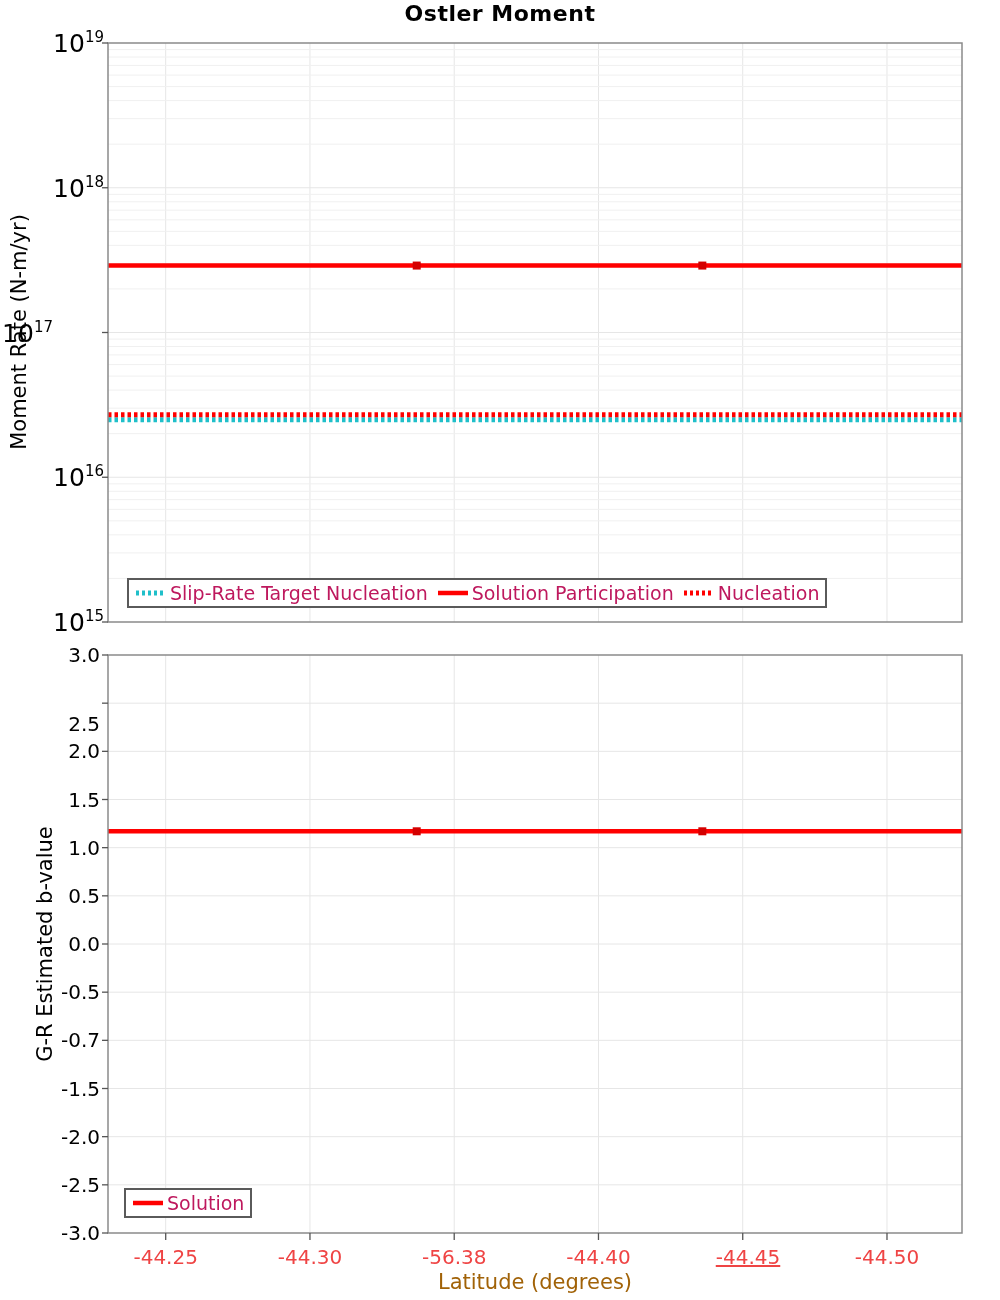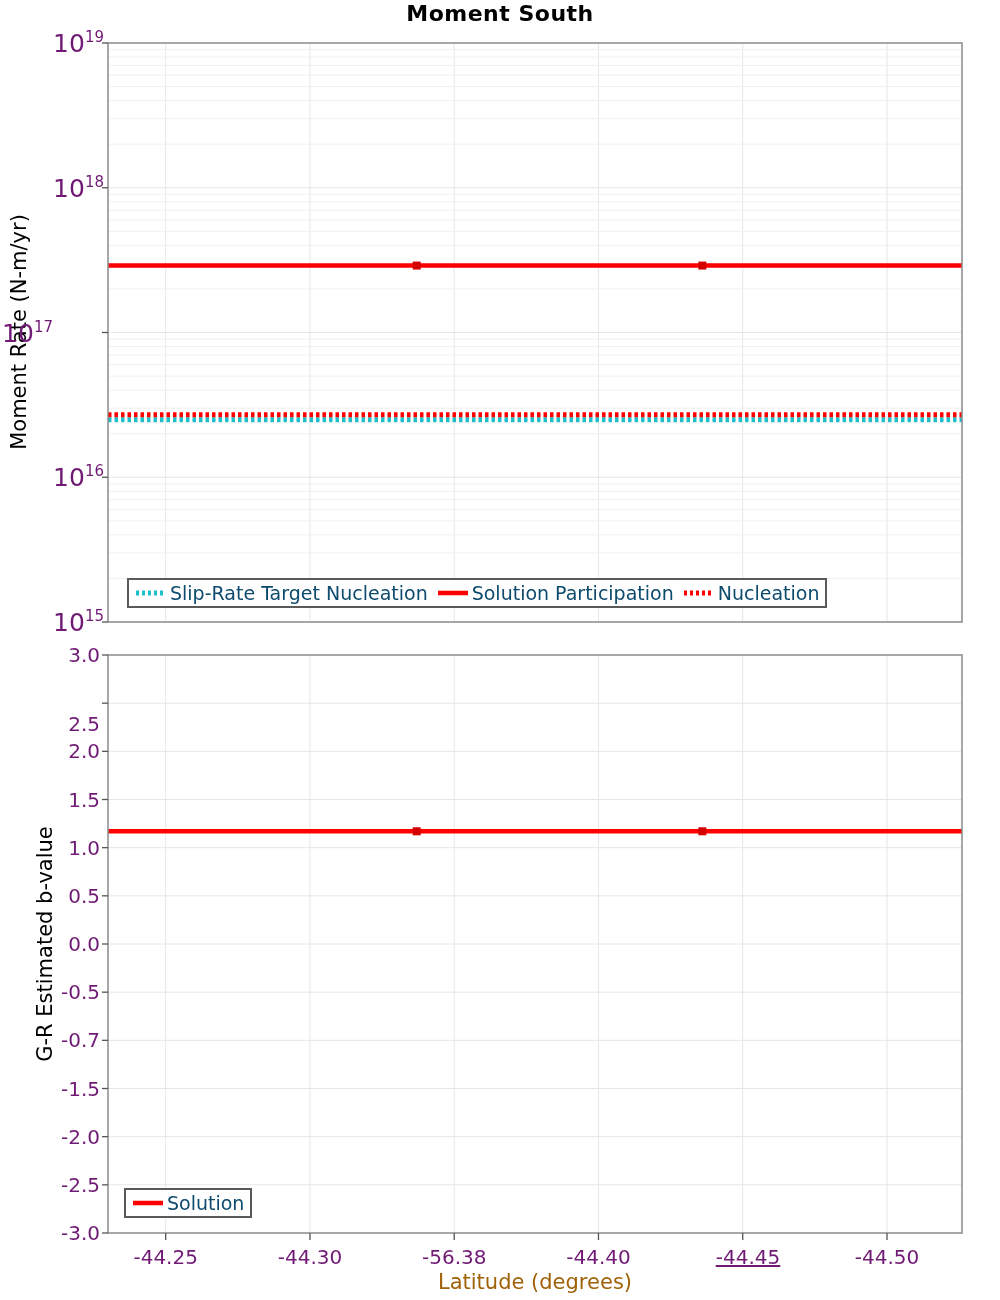--- a/index.html
+++ b/index.html
@@ -8,38 +8,38 @@
   #chart { position:absolute; left:0; top:0; }
   .title { position:absolute; top:1px; left:0; width:1000px; text-align:center;
            font-size:22px; font-weight:bold; color:#000; letter-spacing:0.5px; }
   .ylabel { position:absolute; white-space:nowrap; font-size:21px; color:#000;
             transform:translate(-50%,-50%) rotate(-90deg); }
   #ylabel1 { left:19px; top:332px; }
   #ylabel2 { left:45px; top:944px; }
   .xlabel { position:absolute; left:535px; top:1270px; transform:translateX(-50%);
             font-size:21px; color:#a16207; white-space:nowrap; }
   .ytick { position:absolute; transform:translateY(-50%); text-align:right;
-           font-size:20px; color:#701a75; white-space:nowrap; }
+           font-size:20px; color:#000000; white-space:nowrap; }
   .ytick-log { font-size:25px; }
   .ytick-log sup { font-size:15px; }
   .xtick { position:absolute; top:1245px; transform:translateX(-50%);
-           font-size:20px; color:#701a75; white-space:nowrap; }
+           font-size:20px; color:#ef4444; white-space:nowrap; }
   .legend { position:absolute; display:flex; align-items:center; gap:9px;
             border:2px solid #5a5a5a; background:#ffffff; padding:2px 6px;
-            font-size:19px; color:#0c4a6e; white-space:nowrap; }
+            font-size:19px; color:#be185d; white-space:nowrap; }
   #legend1 { left:127px; top:578px; }
   #legend2 { left:124px; top:1188px; }
   .legend-item { display:flex; align-items:center; }
   .legend-sample { margin-right:3px; flex:0 0 auto; }
 </style>
 </head>
 <body>
 
 <div class="figure">
-  <div class="title">Moment South</div>
+  <div class="title">Ostler Moment</div>
   <svg id="chart" width="1000" height="1300" viewBox="0 0 1000 1300">
       <line x1="165.70270270271044" y1="43" x2="165.70270270271044" y2="622" stroke="#e6e6e6" stroke-width="1"></line>
       <line x1="309.95945945945584" y1="43" x2="309.95945945945584" y2="622" stroke="#e6e6e6" stroke-width="1"></line>
       <line x1="454.2162162162217" y1="43" x2="454.2162162162217" y2="622" stroke="#e6e6e6" stroke-width="1"></line>
       <line x1="598.4729729729671" y1="43" x2="598.4729729729671" y2="622" stroke="#e6e6e6" stroke-width="1"></line>
       <line x1="742.729729729733" y1="43" x2="742.729729729733" y2="622" stroke="#e6e6e6" stroke-width="1"></line>
       <line x1="886.9864864864784" y1="43" x2="886.9864864864784" y2="622" stroke="#e6e6e6" stroke-width="1"></line>
       <line x1="108" y1="578.4259081276388" x2="962" y2="578.4259081276388" stroke="#f0f0f0" stroke-width="1"></line>
       <line x1="108" y1="552.9366983793288" x2="962" y2="552.9366983793288" stroke="#f0f0f0" stroke-width="1"></line>
       <line x1="108" y1="534.8518162552774" x2="962" y2="534.8518162552774" stroke="#f0f0f0" stroke-width="1"></line>

